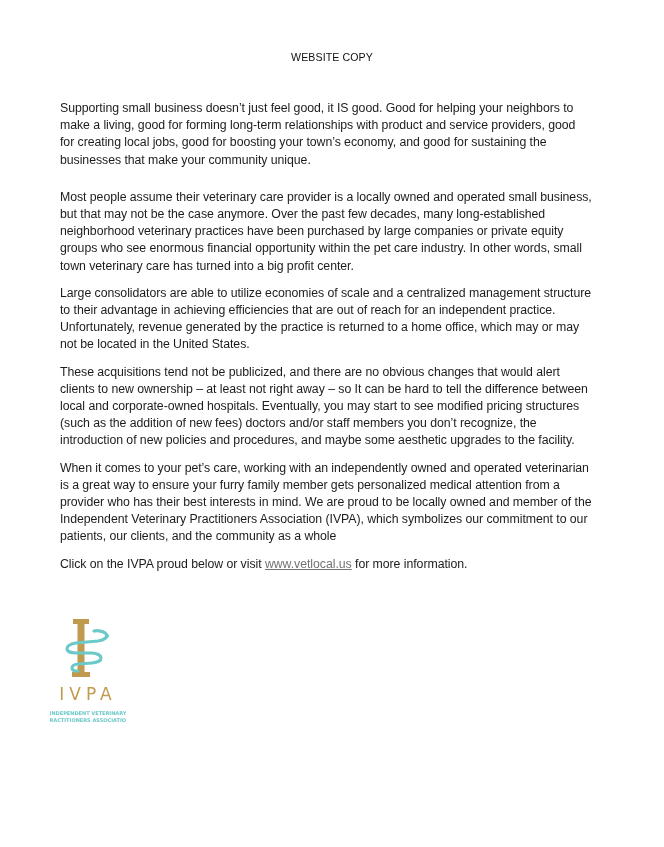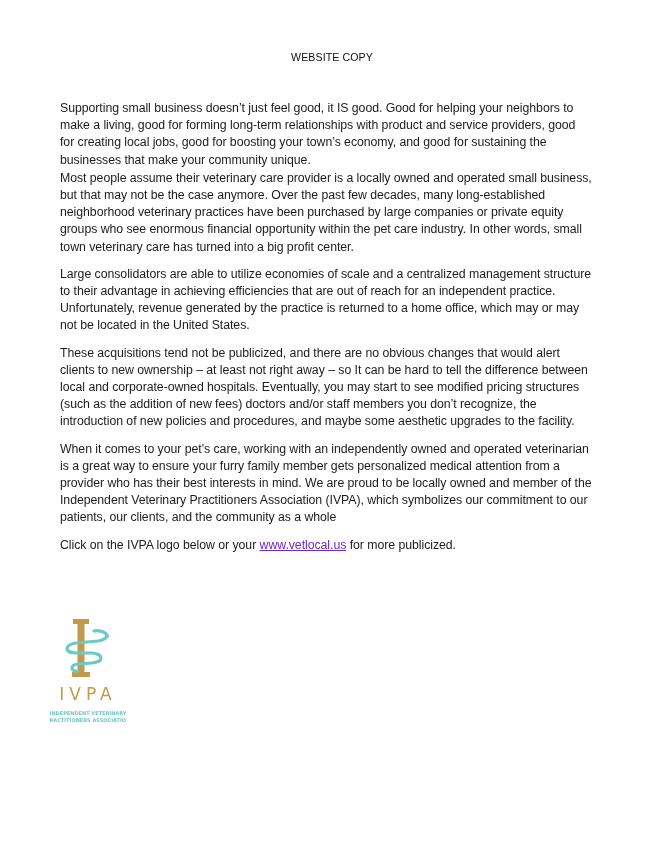--- a/index.html
+++ b/index.html
@@ -39,23 +39,23 @@
       top: 100px;
       width: 532px;
     }
     .para {
       margin: 0 0 10px 0;
       font-size: 12.3px;
       line-height: 17.2px;
       color: #1c1c1c;
       letter-spacing: -0.05px;
     }
-    .para.p1 { margin-bottom: 1px; }
+    .para.p1 { margin-bottom: 20px; }
     .link {
-      color: #6d28d9;
+      color: #737373;
       text-decoration: underline;
       cursor: pointer;
     }
     .logo {
       position: absolute;
       left: 50px;
       top: 617px;
       width: 76px;
       height: 118px;
       cursor: pointer;
@@ -69,21 +69,21 @@
 
   <div class="doc-title">WEBSITE COPY</div>
 
   <div class="body-text">
     <p class="para p1">Supporting small business doesn’t just feel good, it IS good. Good for helping your neighbors to make a living, good for forming long-term relationships with product and service providers, good for creating local jobs, good for boosting your town’s economy, and good for sustaining the businesses that make your community unique.</p>
     <p class="para">Most people assume their veterinary care provider is a locally owned and operated small business, but that may not be the case anymore. Over the past few decades, many long-established neighborhood veterinary practices have been purchased by large companies or private equity groups who see enormous financial opportunity within the pet care industry. In other words, small town veterinary care has turned into a big profit center.</p>
     <p class="para">Large consolidators are able to utilize economies of scale and a centralized management structure to their advantage in achieving efficiencies that are out of reach for an independent practice. Unfortunately, revenue generated by the practice is returned to a home office, which may or may not be located in the United States.</p>
     <p class="para">These acquisitions tend not be publicized, and there are no obvious changes that would alert clients to new ownership – at least not right away – so It can be hard to tell the difference between local and corporate-owned hospitals. Eventually, you may start to see modified pricing structures (such as the addition of new fees) doctors and/or staff members you don’t recognize, the introduction of new policies and procedures, and maybe some aesthetic upgrades to the facility.</p>
     <p class="para">When it comes to your pet’s care, working with an independently owned and operated veterinarian is a great way to ensure your furry family member gets personalized medical attention from a provider who has their best interests in mind. We are proud to be locally owned and member of the Independent Veterinary Practitioners Association (IVPA), which symbolizes our commitment to our patients, our clients, and the community as a whole</p>
     <p class="para">
-      <span>Click on the IVPA logo below or your </span><a class="link">www.vetlocal.us</a><span> for more publicized.</span>
+      <span>Click on the IVPA proud below or visit </span><a class="link">www.vetlocal.us</a><span> for more information.</span>
     </p>
   </div>
 
   <div class="logo">
     <svg width="76" height="118" viewBox="0 0 76 118">
       <g>
 
         <rect x="23" y="2" width="16" height="5" fill="#c09a4e"></rect>
         <rect x="27.5" y="6" width="7" height="50" fill="#c09a4e"></rect>
         <rect x="22" y="55" width="18" height="5" fill="#c09a4e"></rect>

